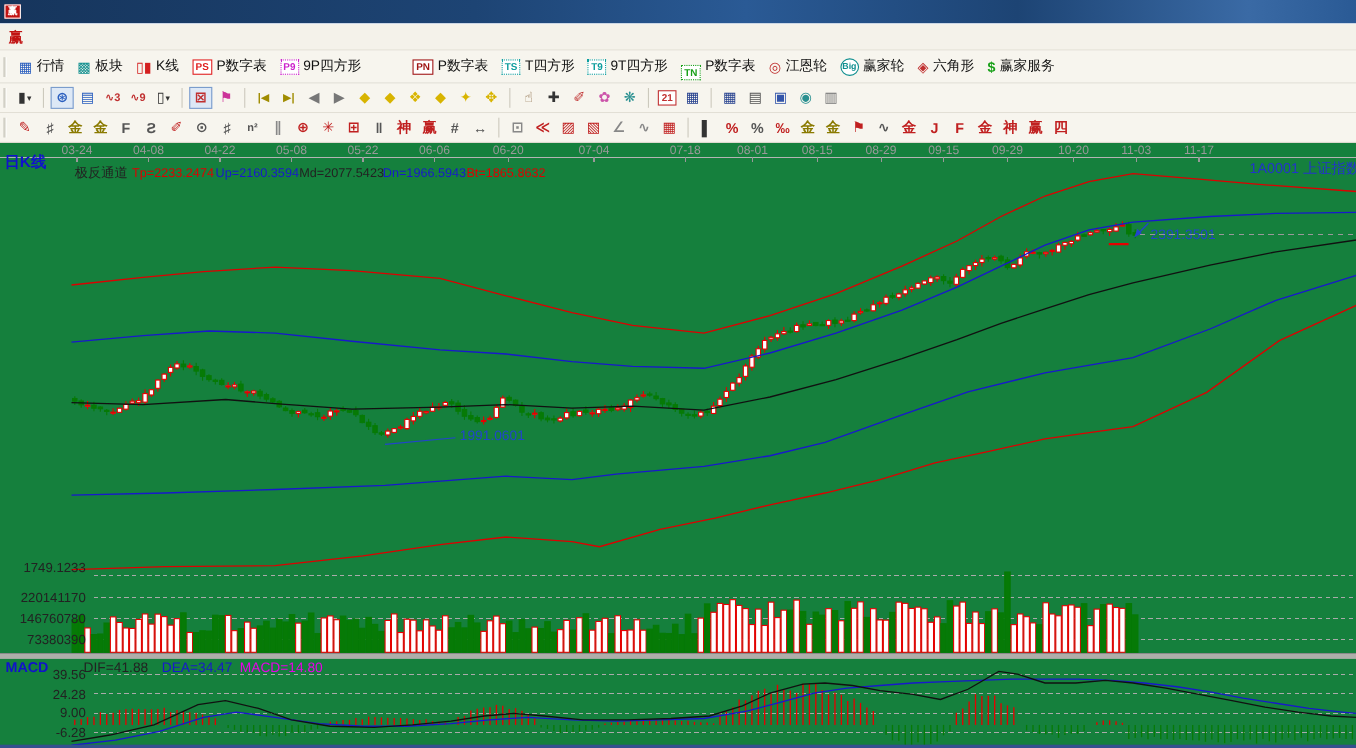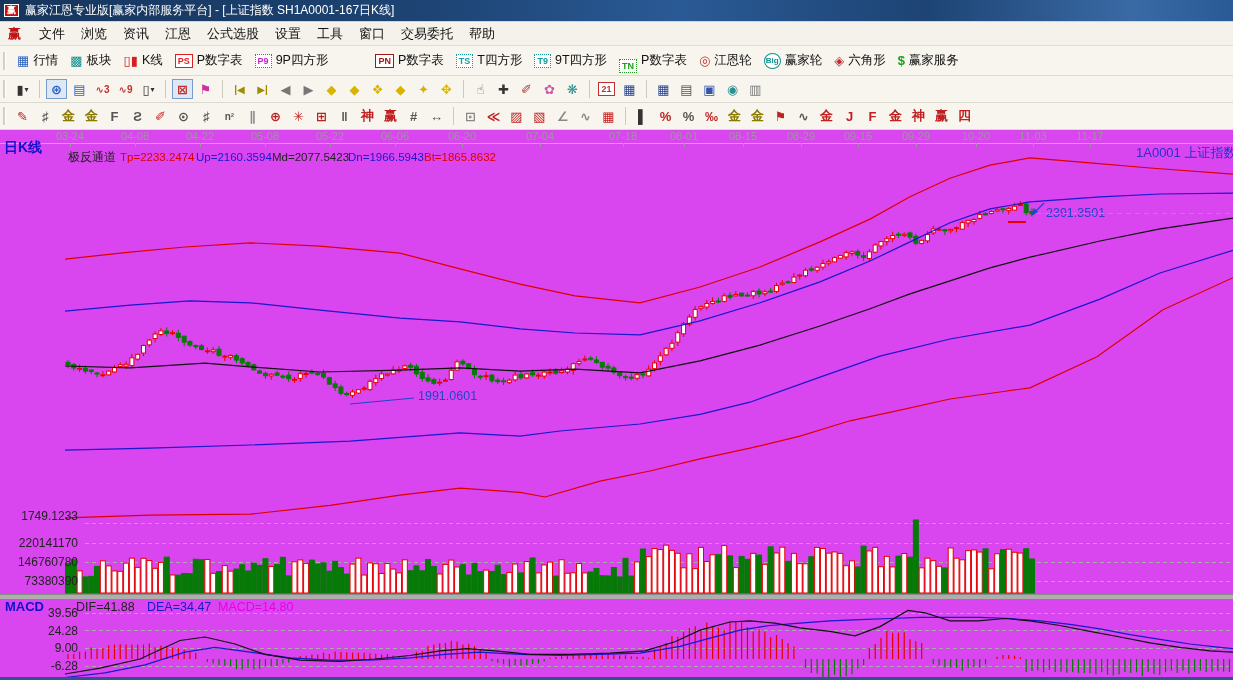--- a/index.html
+++ b/index.html
@@ -27,36 +27,34 @@
   .sep{width:1px;height:18px;background:#ccc9bd;margin:0 5px;}
   .tb1-btn{display:inline-flex;align-items:center;gap:4px;padding:2px 5px;margin:0 1px;cursor:default;color:#111;}
   .tbicon{font-size:13px;line-height:13px;font-weight:bold;}
   .badge{display:inline-block;font-size:9px;font-weight:bold;line-height:10px;padding:1px 2px;background:#fff;}
   .badge.round{border-radius:50%;padding:2px 1px;font-size:8px;}
   .ico-btn{display:inline-flex;align-items:center;justify-content:center;width:21px;height:20px;
     margin:0 1px;font-size:13px;font-weight:bold;cursor:default;}
   .ico-btn.pressed{border:1px solid #7a9ccc;background:#dde8f6;}
   .ico-dd{font-size:8px;color:#333;margin-left:1px;}
   
-  .chartwrap{position:absolute;left:0;top:130px;width:1233px;height:550px;background:#d946ef;}
+  .chartwrap{position:absolute;left:0;top:130px;width:1233px;height:550px;background:#15803d;}
   svg text{font-family:"Liberation Sans","DejaVu Sans",sans-serif;}
 </style>
 </head>
 <body>
 
 <div class="app">
 
   <div class="titlebar">
     <span class="applogo">赢</span>
-    <span>赢家江恩专业版[赢家内部服务平台] - [上证指数  SH1A0001-167日K线]</span>
   </div>
 
   <div class="menubar">
     <span class="menulogo">赢</span>
-    <span id="menu-items"><span class="menu-item">文件</span><span class="menu-item">浏览</span><span class="menu-item">资讯</span><span class="menu-item">江恩</span><span class="menu-item">公式选股</span><span class="menu-item">设置</span><span class="menu-item">工具</span><span class="menu-item">窗口</span><span class="menu-item">交易委托</span><span class="menu-item">帮助</span></span>
   </div>
 
   <div class="toolbar tb1">
     <span class="grip"></span>
     <span id="tb1-items" style="display:inline-flex;align-items:center;">
         <span class="tb1-btn">
           <span class="tbicon" style="color: rgb(43, 95, 191);">▦</span>
           <span>行情</span>
         </span>
         <span class="tb1-btn">

